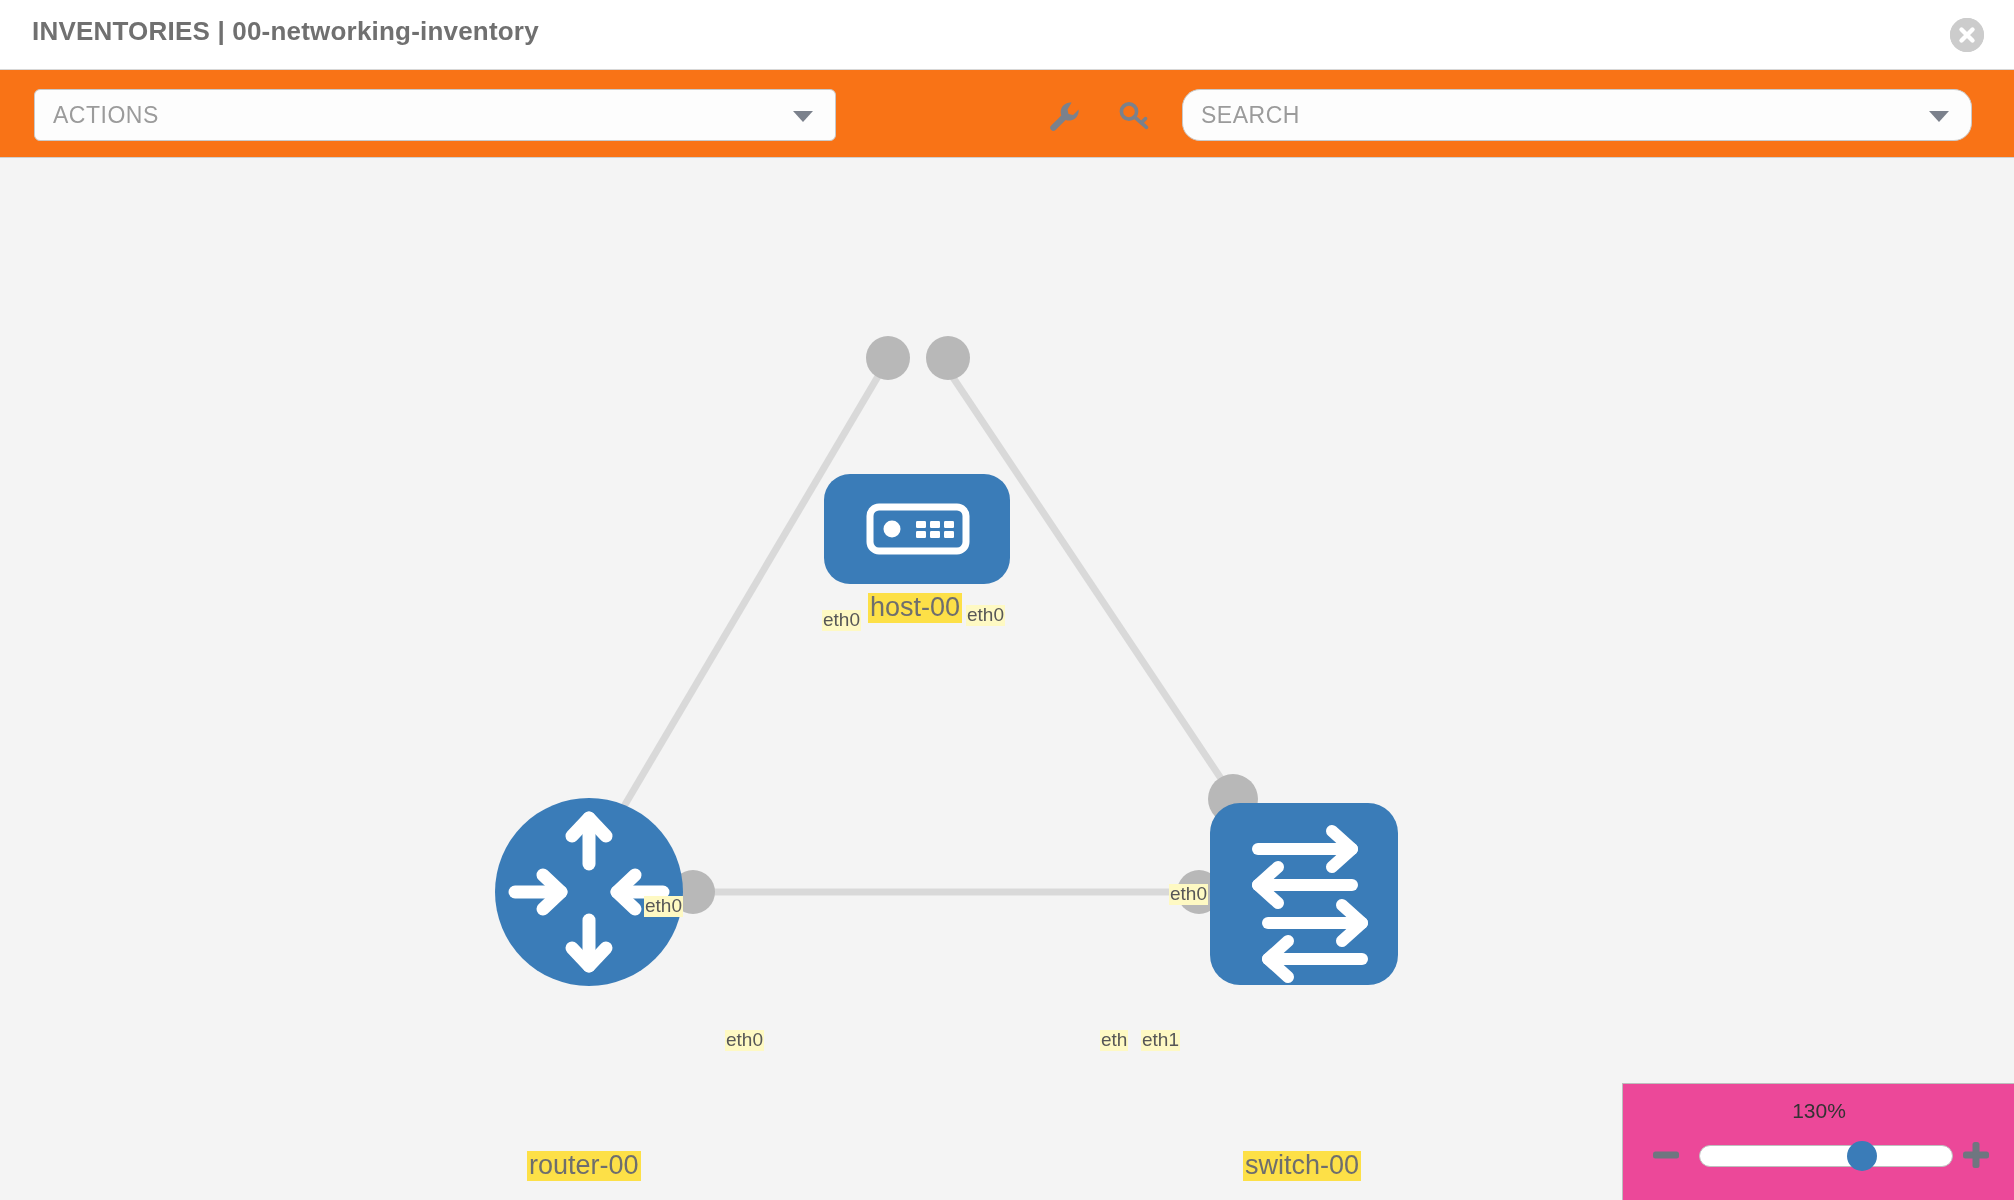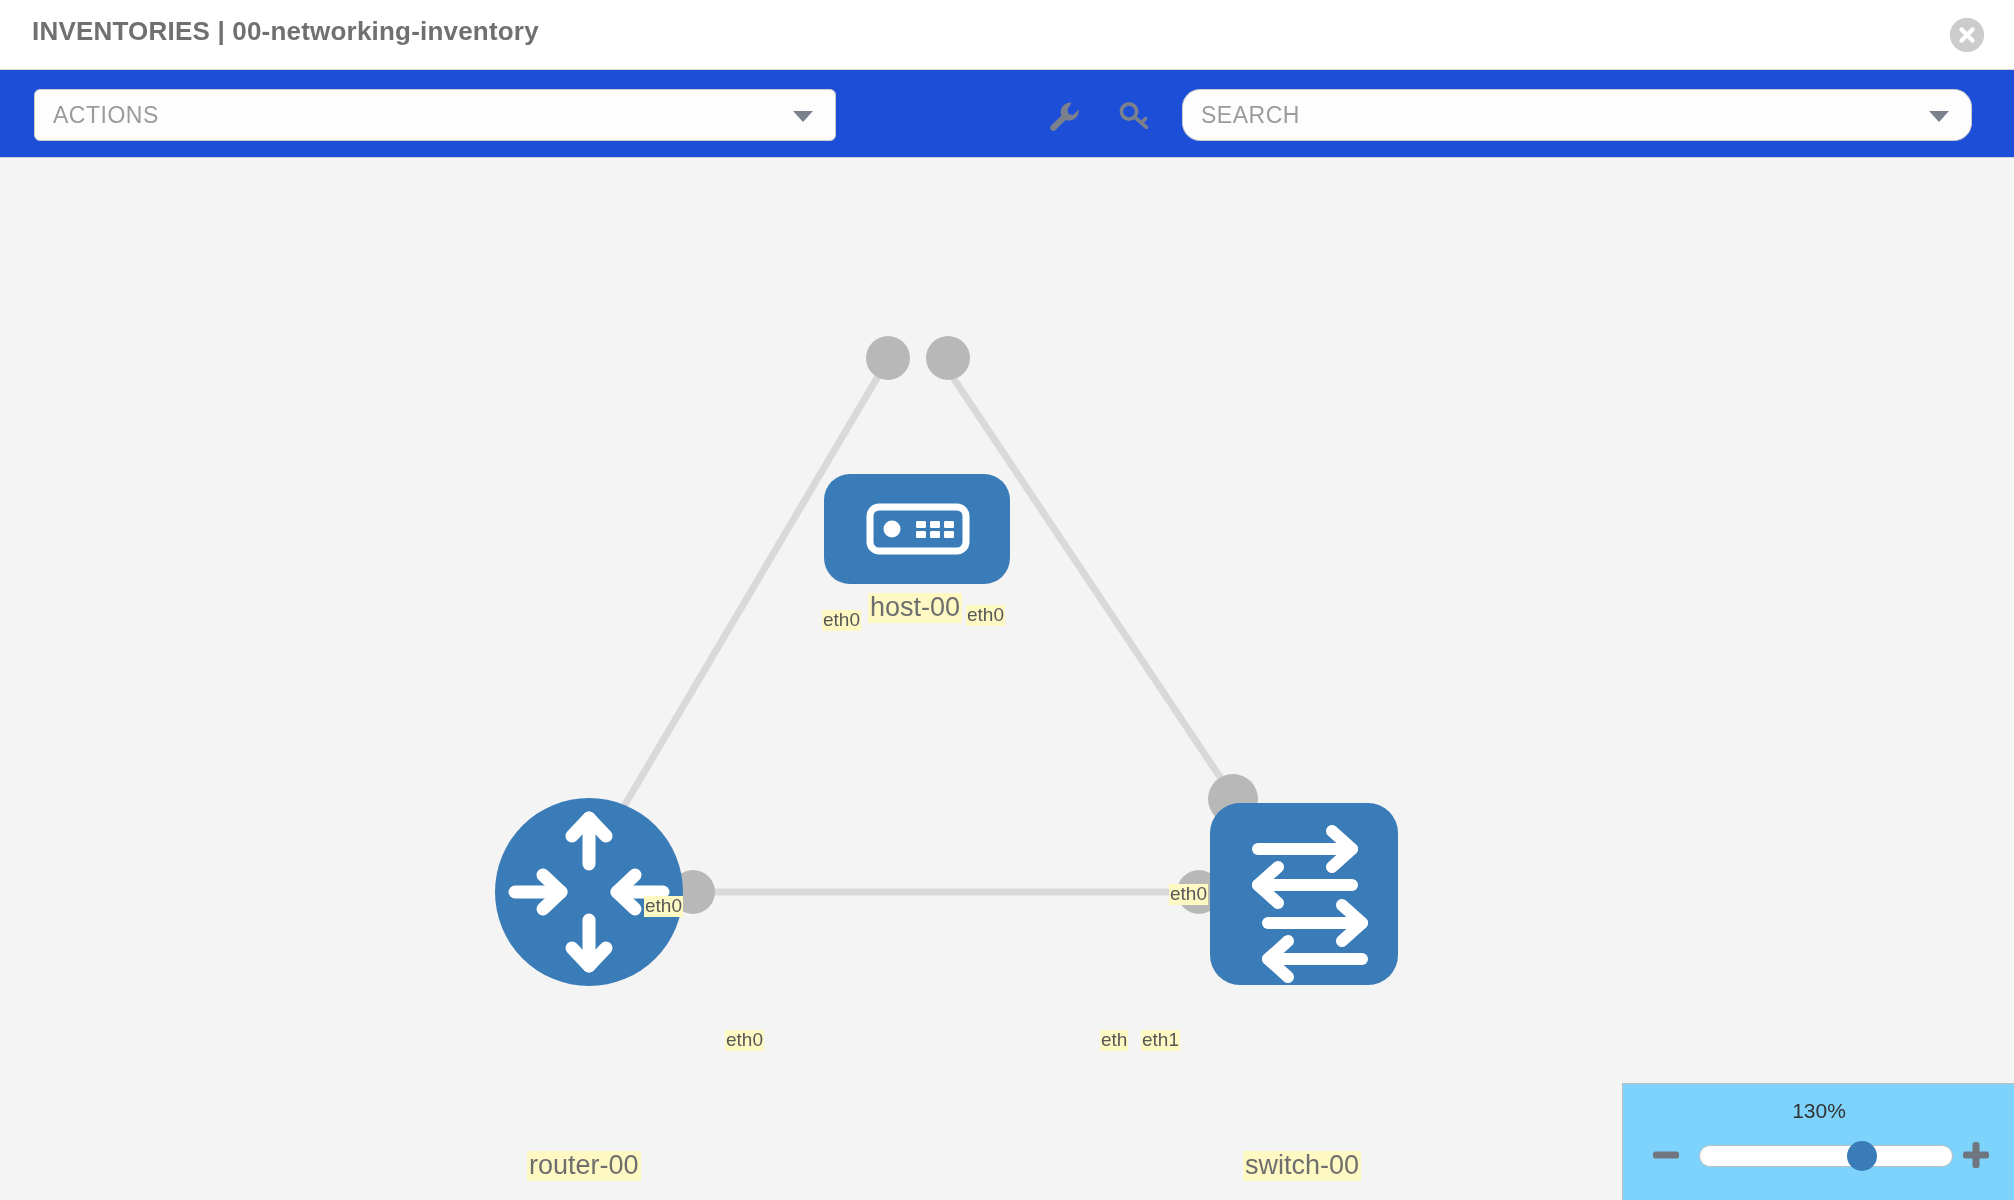--- a/index.html
+++ b/index.html
@@ -55,21 +55,21 @@
   }
   .close-btn svg { display: block; }
 
   
   .toolbar {
     position: absolute;
     left: 0;
     top: 70px;
     width: 2014px;
     height: 88px;
-    background: #1d4ed8;
+    background: #f97316;
     border-bottom: 1px solid #cfcfcf;
     box-sizing: border-box;
   }
   .actions-select {
     position: absolute;
     left: 34px;
     top: 19px;
     width: 802px;
     height: 52px;
     background: #fdfdfd;
@@ -138,21 +138,21 @@
     height: 1042px;
     background: #f4f4f4;
     overflow: hidden;
   }
   .canvas svg { display: block; }
 
   .node-label {
     position: absolute;
     font-size: 27px;
     color: #6e6e6e;
-    background: #fef9c3;
+    background: #fde047;
     white-space: nowrap;
     padding: 0 2px;
     line-height: 1.1;
   }
   .iface-label {
     position: absolute;
     font-size: 19px;
     color: #575757;
     background: #fef9c3;
     white-space: nowrap;
@@ -160,21 +160,21 @@
     line-height: 1.1;
   }
 
   
   .zoom-panel {
     position: absolute;
     left: 1622px;
     top: 1083px;
     width: 392px;
     height: 117px;
-    background: #7dd3fc;
+    background: #ec4899;
     border: 1px solid #bdbdbd;
     border-right: none;
     border-bottom: none;
     box-sizing: border-box;
   }
   .zoom-value {
     position: absolute;
     left: 0;
     top: 15px;
     width: 392px;

